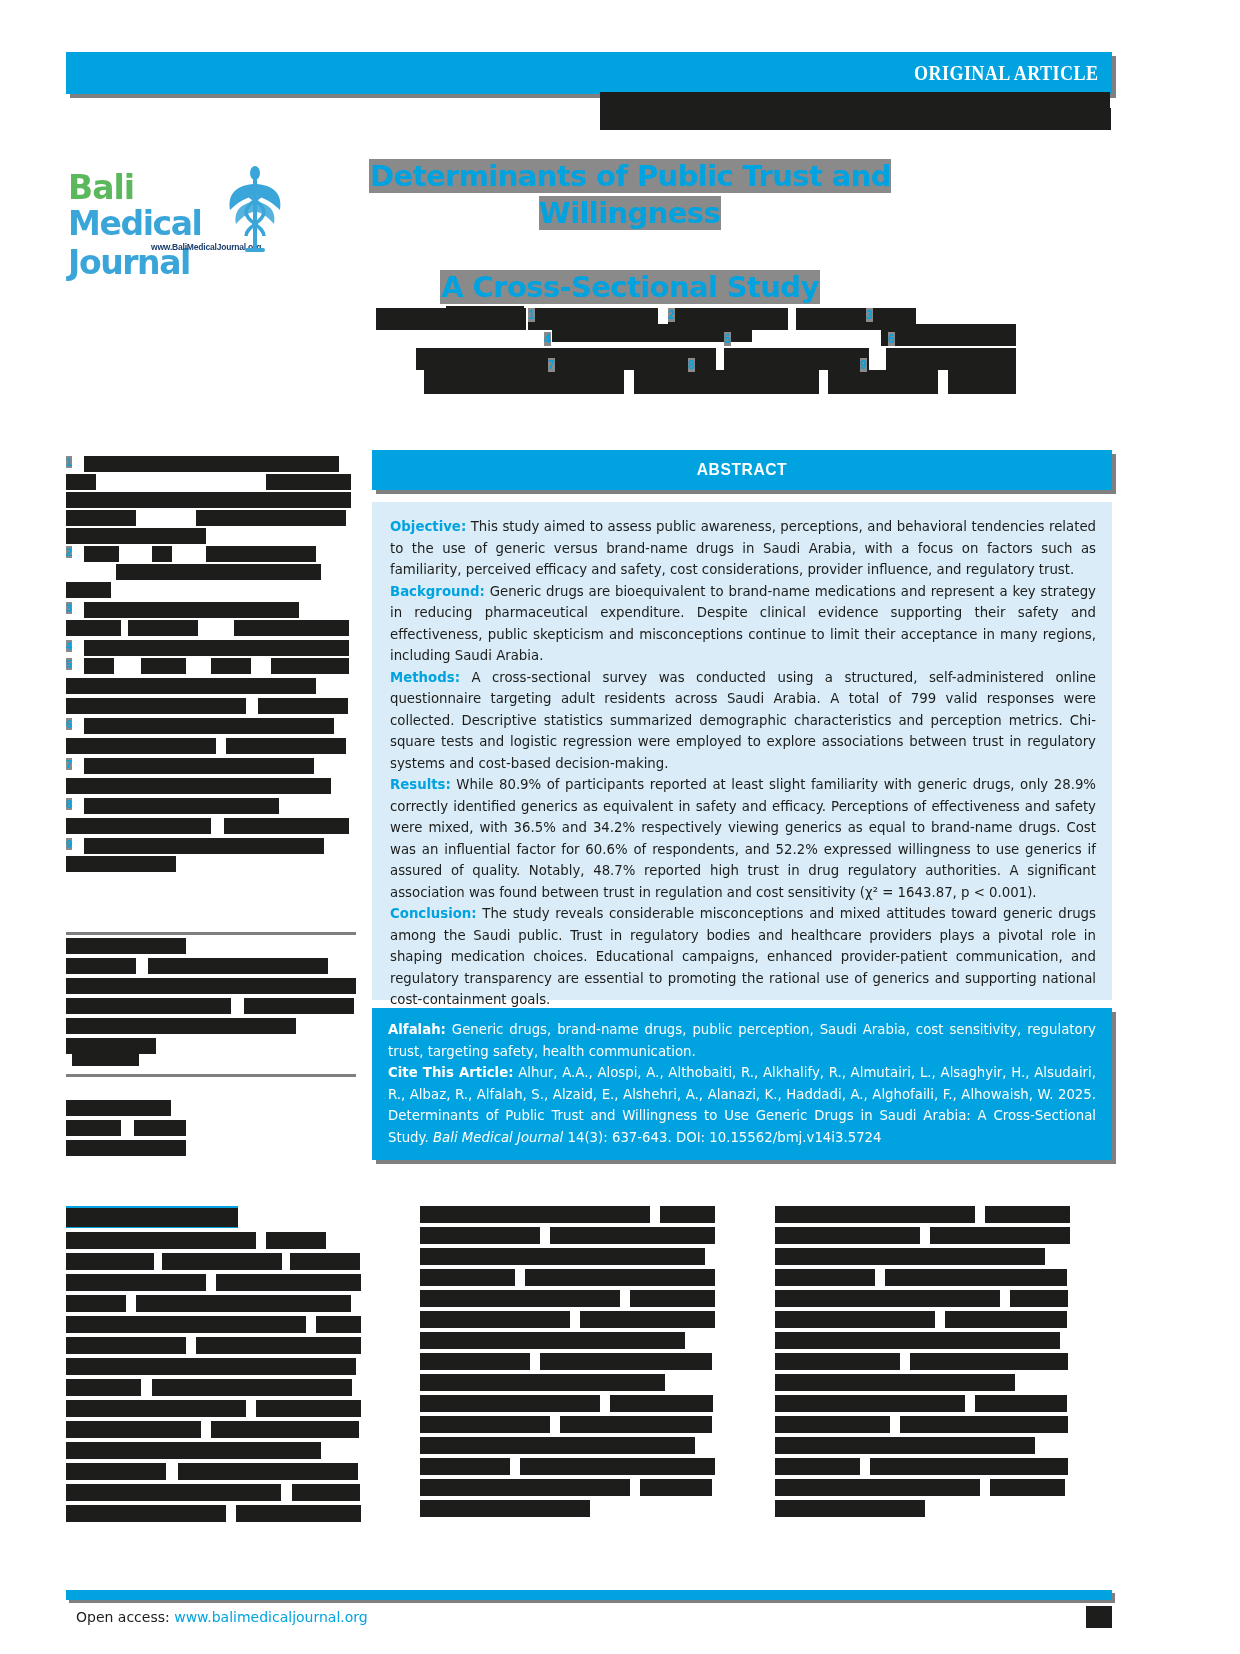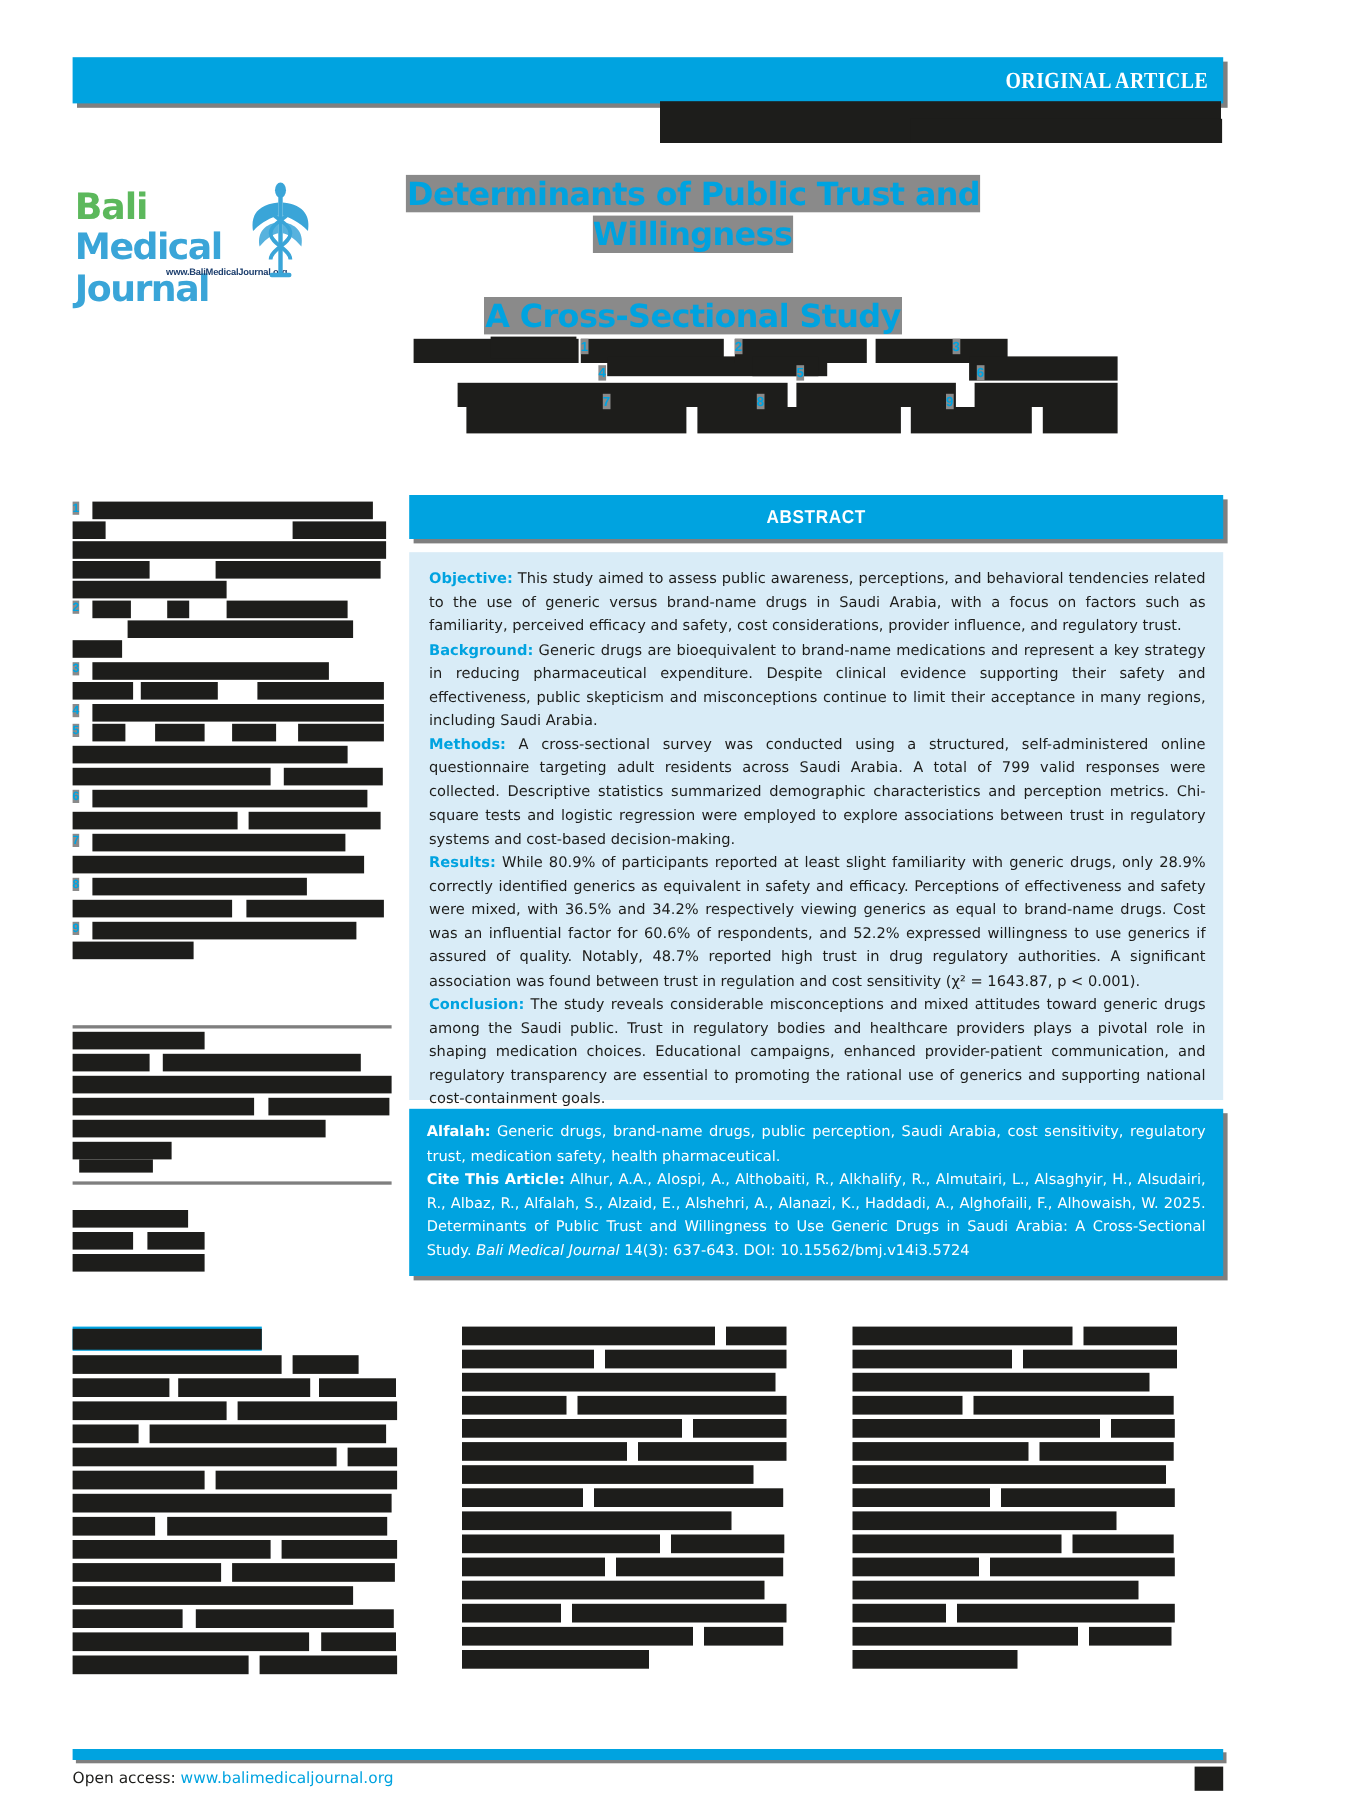--- a/index.html
+++ b/index.html
@@ -124,21 +124,21 @@
   .col1 { position:absolute; left: 66px; top: 1232px; width: 295px; height: 292px; }
   .col2 { position:absolute; left: 420px; top: 1206px; width: 295px; height: 318px; }
   .col3 { position:absolute; left: 775px; top: 1206px; width: 295px; height: 318px; }
 
   
   .foot-bar {
     position:absolute; left: 66px; top: 1590px; width: 1046px; height: 10px;
     background: #00a3e0; box-shadow: 3px 3px 0 0 #7f7f7f;
   }
   .foot-txt {
-    position:absolute; left: 66px; top: 1609px;
+    position:absolute; left: 76px; top: 1609px;
     font-family: "DejaVu Sans", sans-serif; font-size: 14px; color:#1d1d1b;
   }
   .foot-txt a, .foot-link { color:#00a3e0; text-decoration:none; }
   .foot-page { position:absolute; left: 1086px; top: 1606px; width: 26px; height: 22px; background:#1d1d1b; }
 </style>
 </head>
 <body>
 
 <div class="page">
 
@@ -286,21 +286,21 @@
     <p>
       <span class="abs-lbl">Results:</span><span> While 80.9% of participants reported at least slight familiarity with generic drugs, only 28.9% correctly identified generics as equivalent in safety and efficacy. Perceptions of effectiveness and safety were mixed, with 36.5% and 34.2% respectively viewing generics as equal to brand-name drugs. Cost was an influential factor for 60.6% of respondents, and 52.2% expressed willingness to use generics if assured of quality. Notably, 48.7% reported high trust in drug regulatory authorities. A significant association was found between trust in regulation and cost sensitivity (χ² = 1643.87, p &lt; 0.001).</span>
     </p>
     <p>
       <span class="abs-lbl">Conclusion:</span><span> The study reveals considerable misconceptions and mixed attitudes toward generic drugs among the Saudi public. Trust in regulatory bodies and healthcare providers plays a pivotal role in shaping medication choices. Educational campaigns, enhanced provider-patient communication, and regulatory transparency are essential to promoting the rational use of generics and supporting national cost-containment goals.</span>
     </p>
   </div>
 
   <div class="kw-box">
     <div>
-      <span class="kw-lbl">Alfalah:</span><span> Generic drugs, brand-name drugs, public perception, Saudi Arabia, cost sensitivity, regulatory trust, medication safety, health pharmaceutical.</span>
+      <span class="kw-lbl">Alfalah:</span><span> Generic drugs, brand-name drugs, public perception, Saudi Arabia, cost sensitivity, regulatory trust, targeting safety, health communication.</span>
     </div>
     <div>
       <span class="kw-lbl">Cite This Article:</span><span> Alhur, A.A., Alospi, A., Althobaiti, R., Alkhalify, R., Almutairi, L., Alsaghyir, H., Alsudairi, R., Albaz, R., Alfalah, S., Alzaid, E., Alshehri, A., Alanazi, K., Haddadi, A., Alghofaili, F., Alhowaish, W. 2025. Determinants of Public Trust and Willingness to Use Generic Drugs in Saudi Arabia: A Cross-Sectional Study. </span><span class="kw-ital">Bali Medical Journal</span><span> 14(3): 637-643. DOI: 10.15562/bmj.v14i3.5724</span>
     </div>
   </div>
 
   <div class="intro-head">
     <div class="redact-cover"></div>
   </div>
 

